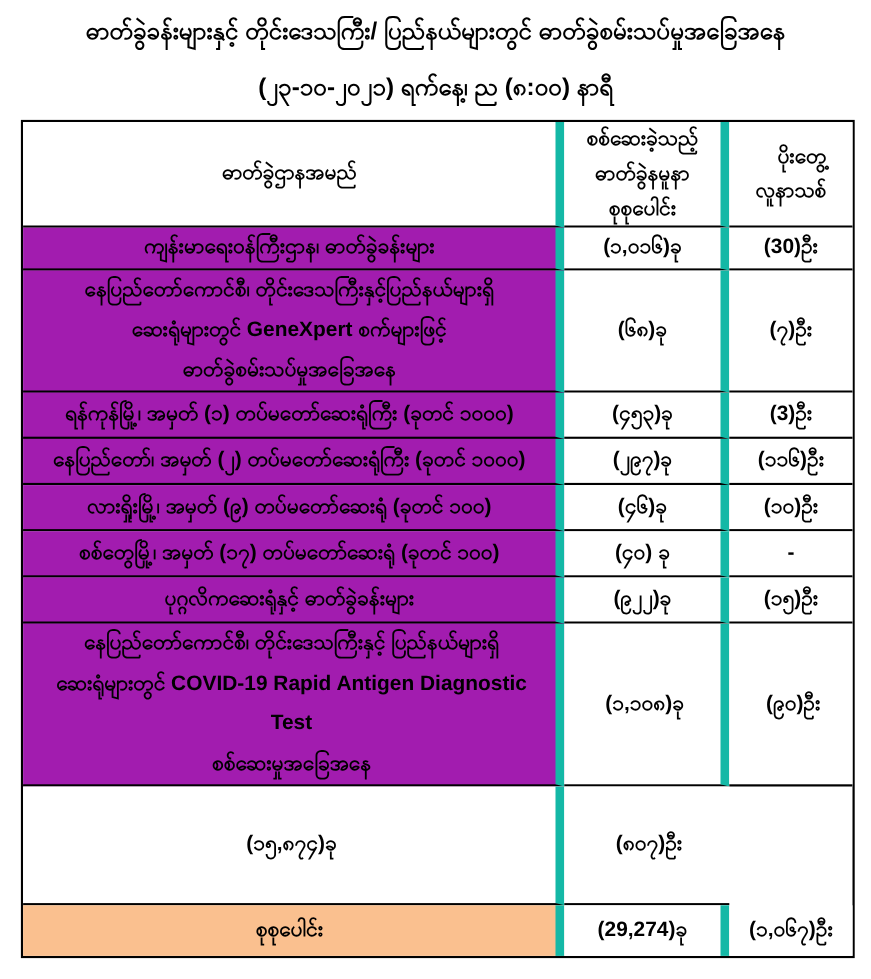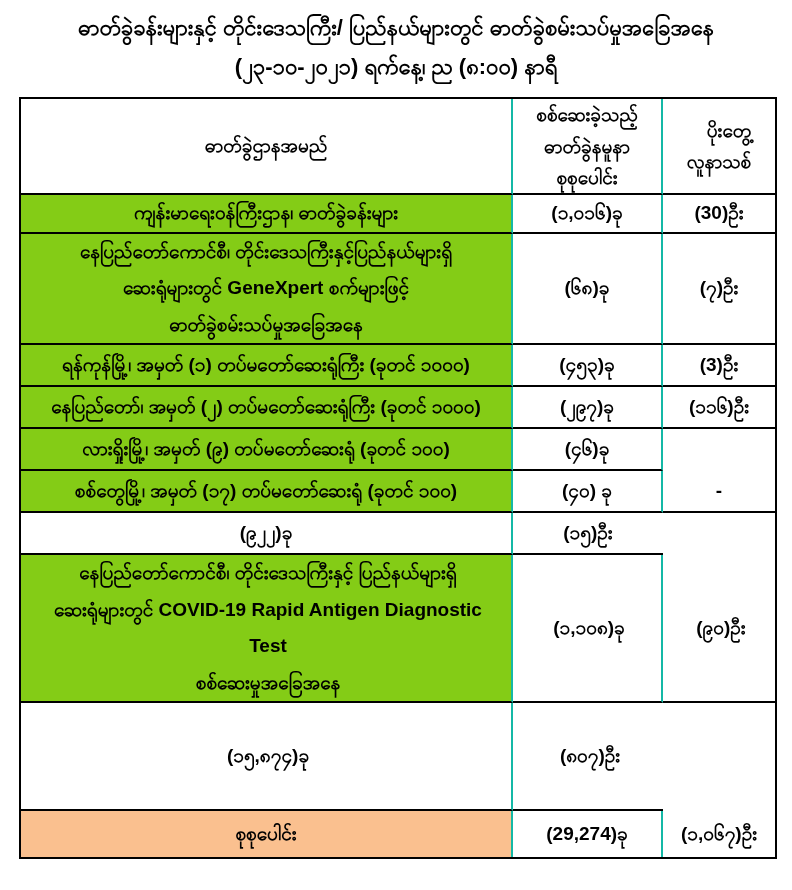--- a/index.html
+++ b/index.html
@@ -18,38 +18,38 @@
   .page {
     padding-top: 14px;
   }
   .title-line {
     text-align: center;
     font-size: 22px;
     font-weight: bold;
     line-height: 1.3;
   }
   .title-line.first {
-    margin-bottom: 10px;
+    margin-bottom: 22px;
   }
   .title-line.second {
     margin-bottom: 16px;
   }
   .tbl {
     margin-left: 19px;
     width: 758px;
     border: 2px solid #000000;
     box-sizing: border-box;
   }
   .tr {
     display: grid;
     grid-template-columns: 492px 150px 112px;
   }
   .td {
     box-sizing: border-box;
-    border-right: 2px solid #14b8a6;
+    border-right: 8px solid #14b8a6;
     border-bottom: 2px solid #000000;
     display: flex;
     align-items: center;
     justify-content: center;
     text-align: center;
     font-size: 19px;
     line-height: 1.92;
     white-space: pre-line;
     padding: 0 8px;
     background: #ffffff;
@@ -60,21 +60,21 @@
   }
   .tr.bottom .td {
     border-bottom: 0;
   }
   .h100 { min-height: 96px; }
   .h37  { min-height: 33px; }
   .h46  { min-height: 42px; }
   .h115 { min-height: 111px; }
   .h112 { min-height: 108px; padding-left: 12px; }
   .h50  { min-height: 46px; }
-  .lab-green { background: #84cc16; }
+  .lab-green { background: #a21caf; }
   .total-orange { background: #FAC08F; }
   .hdr { line-height: 1.65; }
 </style>
 </head>
 <body>
 
 <div class="page">
 
   <div class="title-line first">ဓာတ်ခွဲခန်းများနှင့် တိုင်းဒေသကြီး/ ပြည်နယ်များတွင် ဓာတ်ခွဲစမ်းသပ်မှုအခြေအနေ</div>
   <div class="title-line second">(၂၃-၁၀-၂၀၂၁) ရက်နေ့၊ ည (၈:၀၀) နာရီ</div>
@@ -112,29 +112,31 @@
 
     <div class="tr">
       <div class="td h46 lab-green">နေပြည်တော်၊ အမှတ် (၂) တပ်မတော်ဆေးရုံကြီး (ခုတင် ၁၀၀၀)</div>
       <div class="td h46">(၂၉၇)ခု</div>
       <div class="td h46 last">(၁၁၆)ဦး</div>
     </div>
 
     <div class="tr">
       <div class="td h46 lab-green">လားရှိုးမြို့၊ အမှတ် (၉) တပ်မတော်ဆေးရုံ (ခုတင် ၁၀၀)</div>
       <div class="td h46">(၄၆)ခု</div>
+      <div class="td h46 last">(၁၀)ဦး</div>
     </div>
 
     <div class="tr">
       <div class="td h46 lab-green">စစ်တွေမြို့၊ အမှတ် (၁၇) တပ်မတော်ဆေးရုံ (ခုတင် ၁၀၀)</div>
       <div class="td h46">(၄၀) ခု</div>
       <div class="td h46 last">-</div>
     </div>
 
     <div class="tr">
+      <div class="td h46 lab-green">ပုဂ္ဂလိကဆေးရုံနှင့် ဓာတ်ခွဲခန်းများ</div>
       <div class="td h46">(၉၂၂)ခု</div>
       <div class="td h46 last">(၁၅)ဦး</div>
     </div>
 
     <div class="tr">
       <div class="td h112 lab-green">နေပြည်တော်ကောင်စီ၊ တိုင်းဒေသကြီးနှင့် ပြည်နယ်များရှိ
 ဆေးရုံများတွင် COVID-19 Rapid Antigen Diagnostic Test
 စစ်ဆေးမှုအခြေအနေ</div>
       <div class="td h112">(၁,၁၀၈)ခု</div>
       <div class="td h112 last">(၉၀)ဦး</div>

